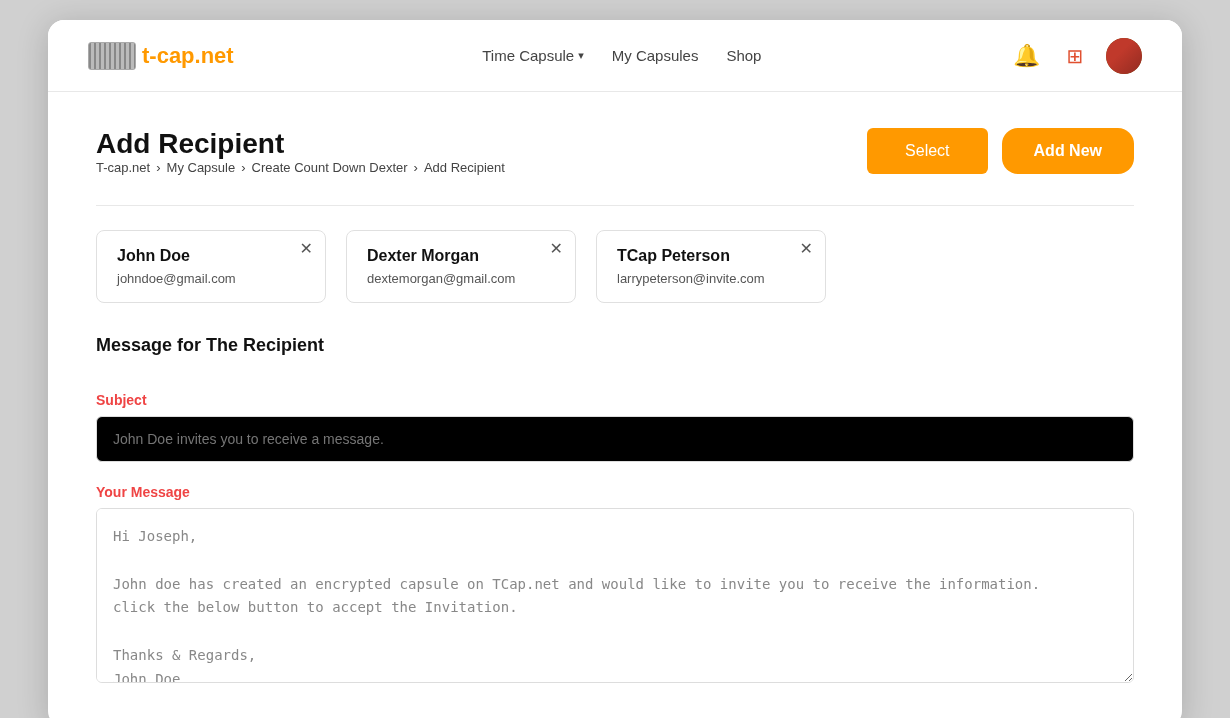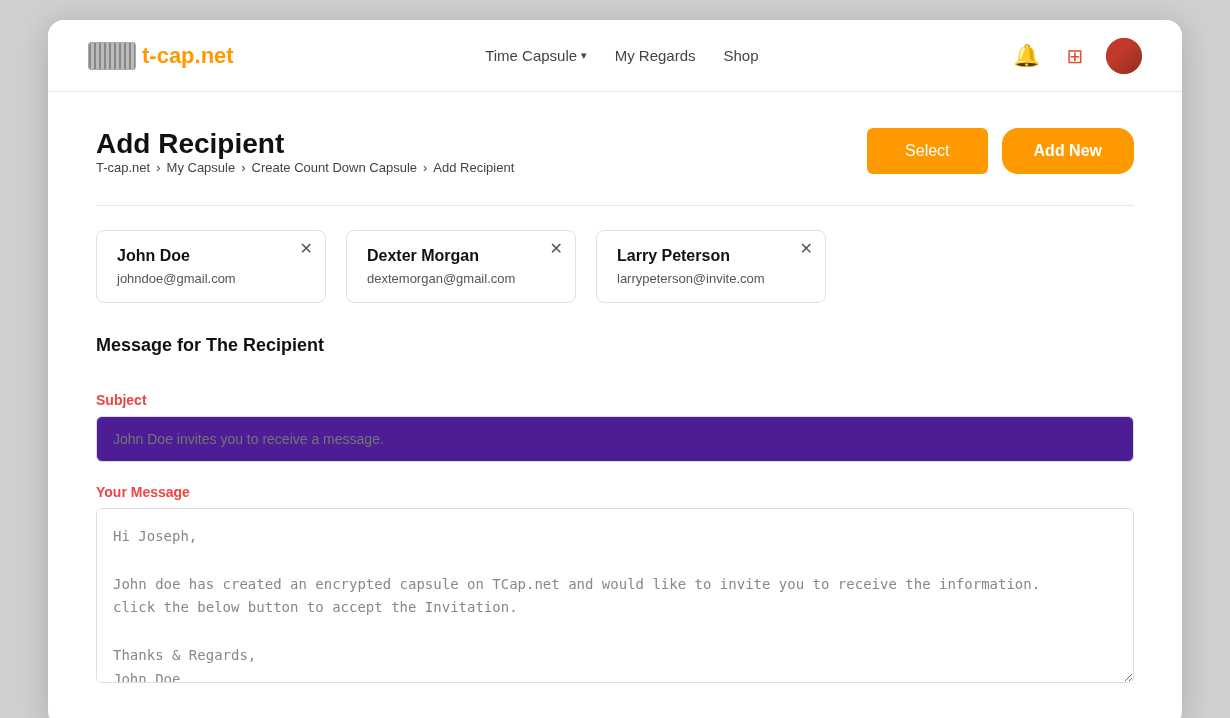--- a/index.html
+++ b/index.html
@@ -218,21 +218,21 @@
       display: block;
     }
     .form-input {
       width: 100%;
       border: 1.5px solid #ddd;
       border-radius: 6px;
       padding: 14px 16px;
       font-size: 14px;
       color: #aaa;
       margin-bottom: 22px;
-      background: #4c1d95;
+      background: #000000;
       outline: none;
     }
     .form-textarea {
       width: 100%;
       border: 1.5px solid #ddd;
       border-radius: 6px;
       padding: 16px 16px;
       font-size: 14px;
       color: #888;
       min-height: 175px;
@@ -255,21 +255,21 @@
       <div class="logo-icon"></div>
       <span class="logo-text">
         <span>t-cap</span><span>.net</span>
       </span>
     </div>
     <div class="nav-links">
       <a class="nav-link nav-link-dropdown">
         <span>Time Capsule</span>
         <span class="chevron-down">▾</span>
       </a>
-      <a class="nav-link">My Regards</a>
+      <a class="nav-link">My Capsules</a>
       <a class="nav-link">Shop</a>
     </div>
     <div class="nav-icons">
       <div class="nav-icon-btn">
         <span class="bell-icon">🔔</span>
       </div>
       <div class="nav-icon-btn">
         <span class="grid-icon">⊞</span>
       </div>
       <div class="avatar">
@@ -281,21 +281,21 @@
   <div class="main-content">
 
     <div class="page-header">
       <div>
         <h1 class="page-title">Add Recipient</h1>
         <div class="breadcrumb">
           <span>T-cap.net</span>
           <span class="breadcrumb-sep">›</span>
           <span>My Capsule</span>
           <span class="breadcrumb-sep">›</span>
-          <span>Create Count Down Capsule</span>
+          <span>Create Count Down Dexter</span>
           <span class="breadcrumb-sep">›</span>
           <span>Add Recipient</span>
         </div>
       </div>
       <div class="header-buttons">
         <button class="btn-select">Select</button>
         <button class="btn-add-new">Add New</button>
       </div>
     </div>
 
@@ -307,21 +307,21 @@
         <div class="recipient-name">John Doe</div>
         <div class="recipient-email">johndoe@gmail.com</div>
       </div>
       <div class="recipient-card">
         <span class="card-close">✕</span>
         <div class="recipient-name">Dexter Morgan</div>
         <div class="recipient-email">dextemorgan@gmail.com</div>
       </div>
       <div class="recipient-card">
         <span class="card-close">✕</span>
-        <div class="recipient-name">Larry Peterson</div>
+        <div class="recipient-name">TCap Peterson</div>
         <div class="recipient-email">larrypeterson@invite.com</div>
       </div>
     </div>
 
     <div class="message-section">
       <div class="section-title">Message for The Recipient</div>
 
       <label class="form-label">Subject</label>
       <input type="text" class="form-input" placeholder="John Doe invites you to receive a message." style="">
 

